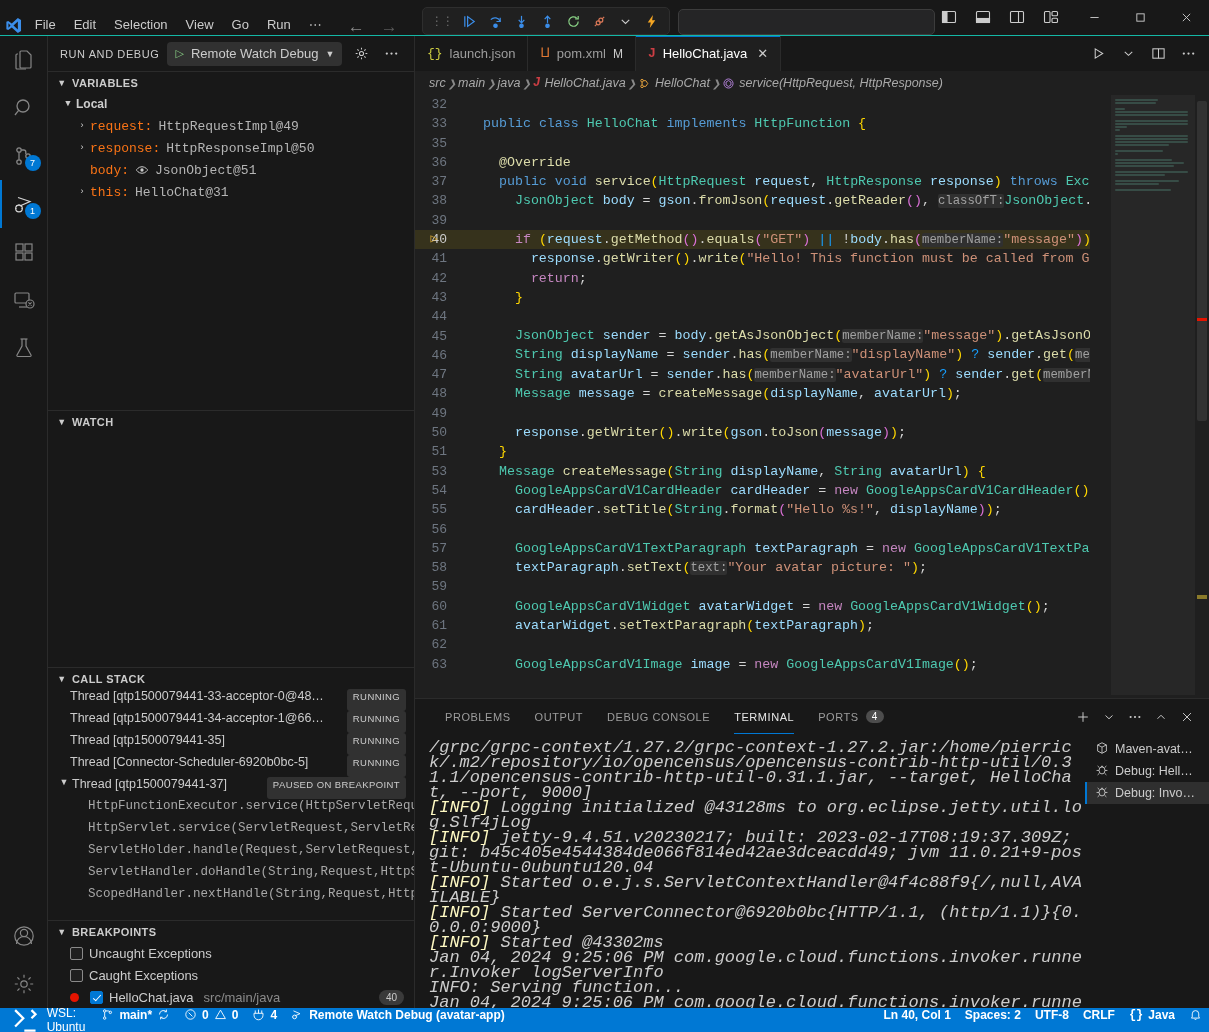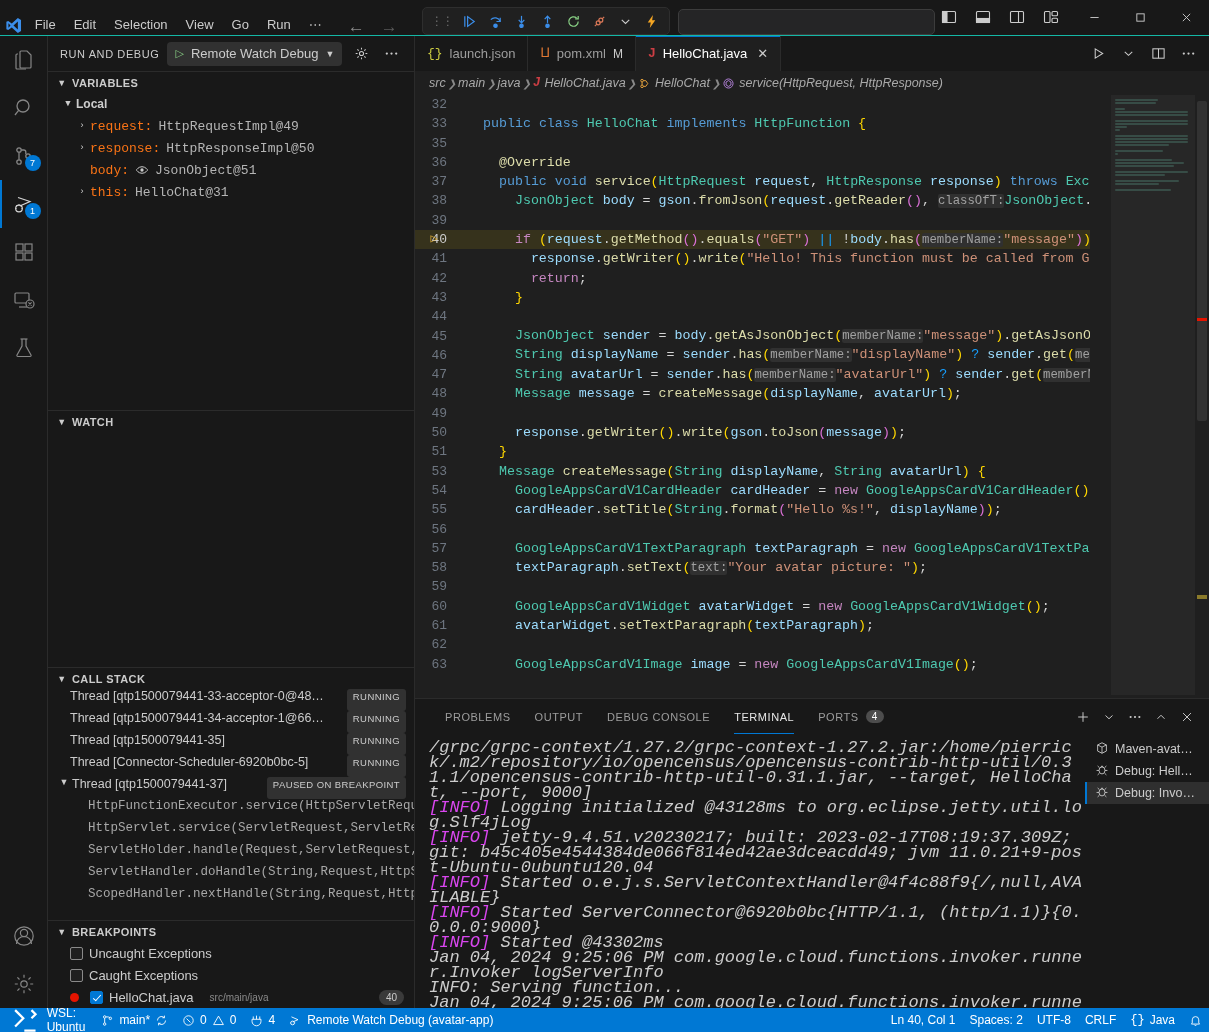--- a/index.html
+++ b/index.html
@@ -134,21 +134,21 @@
     font-family:"Liberation Sans",sans-serif; flex:0 0 auto;
   }
   .bp-row { display:flex; align-items:center; height:22px; padding-left:22px; gap:6px; font-size:13px; }
   .cb { width:13px; height:13px; border:1px solid #8a8a8a; background:#1f1f1f; border-radius:2px; flex:0 0 13px;}
   .cb.checked { background:#0078d4; border-color:#0078d4; position:relative; }
   .cb.checked::after {
     content:""; position:absolute; left:4px; top:1px; width:3px; height:7px;
     border:solid #fff; border-width:0 1.6px 1.6px 0; transform:rotate(42deg);
   }
   .bp-dot { width:9px; height:9px; border-radius:50%; background:#e51400; flex:0 0 9px; margin-left:-14px; margin-right:5px;}
-  .bp-path { color:#8a8a8a; font-size:10px; margin-left:10px; }
+  .bp-path { color:#8a8a8a; font-size:13px; margin-left:4px; }
   .bp-line {
     margin-left:auto; margin-right:10px; background:#3a3a3a; color:#cccccc;
     border-radius:9px; font-size:10px; padding:2px 7px;
   }
 
   
   .editorzone { flex:1; display:flex; flex-direction:column; min-width:0; background:#1f1f1f; }
   .tabsrow { height:35px; display:flex; background:#181818; flex:0 0 35px; }
   .tab {
     display:flex; align-items:center; gap:7px; padding:0 12px; font-size:13px;
@@ -232,38 +232,38 @@
   .panel-actions { margin-left:auto; display:flex; align-items:center; gap:2px; padding-right:10px; color:#cccccc;}
   .pa-btn { width:24px; height:24px; display:flex; align-items:center; justify-content:center; }
   .pa-btn svg { width:14px; height:14px; }
 
   .panel-body { flex:1; display:flex; min-height:0; }
   .term-out {
     flex:1; padding:6px 0 0 14px; overflow:hidden;
     font-family:"Liberation Mono", monospace; font-size:17px; line-height:15px;
     color:#cccccc; white-space:pre-wrap; word-break:break-all;font-style:italic;
   }
-  .lv { color:#d946ef; }
+  .lv { color:#fef9c3; }
   .term-list { width:124px; flex:0 0 124px; padding-top:4px; }
   .tl-item {
     height:22px; display:flex; align-items:center; gap:6px; padding-left:10px;
     font-size:12.5px; color:#cccccc; white-space:nowrap; overflow:hidden;
   }
   .tl-item.active { background:#2f2f2f; border-left:2px solid #0078d4; padding-left:8px; }
   .tl-item svg { width:14px; height:14px; flex:0 0 14px; }
 
   
   .statusbar {
     height:24px; flex:0 0 24px; background:#0078d4; display:flex; align-items:center;
     color:#ffffff; font-size:12px;
   }
   .sb-remote {
     display:flex; align-items:center; gap:5px; padding:0 9px; height:24px; background:#0078d4;
   }
-  .sb-cell { display:flex; align-items:center; gap:5px; padding:0 7px; height:24px; white-space:nowrap;}
+  .sb-cell { display:flex; gap:5px; padding:0 7px; height:24px; white-space:nowrap;font-weight:bold;}
   .sb-right { margin-left:auto; display:flex; align-items:center; }
   .sb-cell svg { width:13px; height:13px; }
 </style>
 </head>
 <body>
 
 <div class="app">
 
   <div class="titlebar">
     <div class="vscode-logo">

